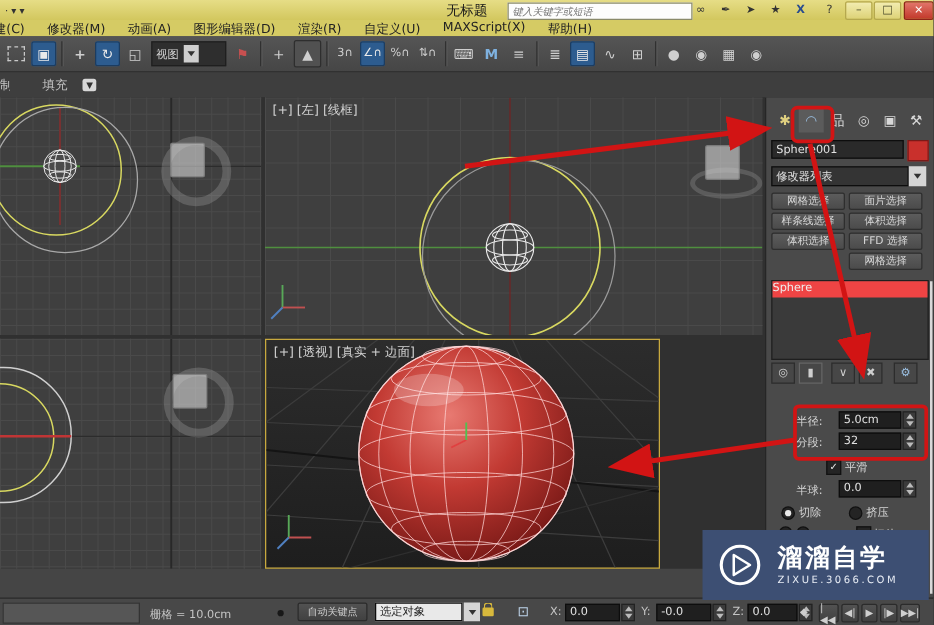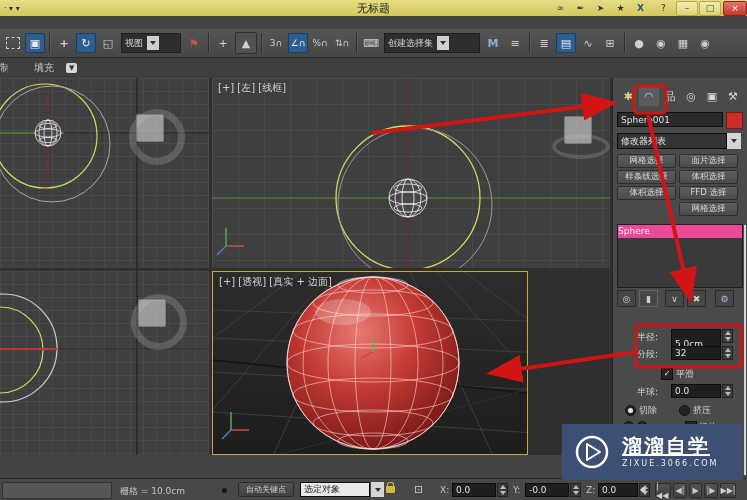--- a/index.html
+++ b/index.html
@@ -79,43 +79,54 @@
   #statusbar{left:0;top:478px;width:747px;height:22px;background:#484848;border-top:1px solid #292929;font-size:9px;color:#c5c5c5;}
   .msgbox{position:absolute;left:2px;top:3px;width:108px;height:15px;background:#565656;border:1px solid #333;}
   .pin{position:absolute;left:357px;top:483px;width:7px;height:7px;border-radius:50%;background:#c2344f;}
   .pin::after{content:"";position:absolute;left:3px;top:6px;width:1px;height:6px;background:#999;}
   .lock{position:absolute;left:386px;top:486px;width:9px;height:7px;background:#d8b93c;border-radius:1px;}
   .lock::before{content:"";position:absolute;left:1px;top:-4px;width:5px;height:4px;border:1.5px solid #d8b93c;border-bottom:none;border-radius:3px 3px 0 0;}
   .sbtn{position:absolute;height:15px;background:linear-gradient(#525252,#414141);border:1px solid #2b2b2b;
         color:#cfcfcf;display:flex;align-items:center;justify-content:center;font-size:8px;box-sizing:border-box;border-radius:2px;}
   
   #watermark{left:562px;top:424px;width:181px;height:56px;background:#3d4f73;z-index:50;display:flex;align-items:center;}
-  .wm-title{color:#fff;font-size:20px;font-weight:bold;letter-spacing:2px;line-height:1;text-decoration:underline;}
+  .wm-title{color:#fff;font-size:20px;font-weight:bold;letter-spacing:2px;line-height:1;}
   .wm-url{color:#e8edf5;font-size:8px;letter-spacing:2px;margin-top:3px;}
   #annot{left:0;top:0;z-index:40;pointer-events:none;}
   .scrollbar{position:absolute;left:744px;top:225px;width:2px;height:250px;background:#d8d8d8;z-index:30;}
 </style>
 </head>
 <body>
 <div id="stage">
 
 <div class="abs titlebar">
   <span class="qa">· ▾  ▾</span>
   <span class="wtitle">无标题</span>
 </div>
+<input class="abs searchbox" placeholder="键入关键字或短语" style="">
 <span class="abs sicon" style="left:552px">∞</span>
 <span class="abs sicon" style="left:572px">✒</span>
 <span class="abs sicon" style="left:592px">➤</span>
 <span class="abs sicon" style="left:612px">★</span>
 <span class="abs sicon" style="left:632px;color:#2a4d8f;font-weight:bold">X</span>
 <span class="abs sicon" style="left:655px">?</span>
 <span class="abs winbtn" style="left:676px">–</span>
 <span class="abs winbtn" style="left:699px">□</span>
 <span class="abs winbtn close" style="left:723px">×</span>
 
+<div class="abs menubar">
+  <span class="mitem" style="margin-left:-14px">建(C)</span>
+  <span class="mitem">修改器(M)</span>
+  <span class="mitem">动画(A)</span>
+  <span class="mitem">图形编辑器(D)</span>
+  <span class="mitem">渲染(R)</span>
+  <span class="mitem">自定义(U)</span>
+  <span class="mitem">MAXScript(X)</span>
+  <span class="mitem">帮助(H)</span>
+</div>
 
 <div class="abs toolbar">
   <span class="ticon">
         <span class="marq"></span>
       </span>
   <span class="ticon active">▣</span>
   <span class="tdiv"></span>
   <span class="ticon" style="font-weight:bold">+</span>
   <span class="ticon active">↻</span>
   <span class="ticon">◱</span>
@@ -129,26 +140,20 @@
   <span class="tdiv"></span>
   <span class="ticon">+</span>
   <span class="ticon" style="border:1px solid #2e2e2e;background:#515151">▲</span>
   <span class="tdiv"></span>
   <span class="ticon small">3∩</span>
   <span class="ticon small active">∠∩</span>
   <span class="ticon small">%∩</span>
   <span class="ticon small">⇅∩</span>
   <span class="tdiv"></span>
   <span class="ticon">⌨</span>
-  <span class="tdd" style="width:88px">
-    <span>创建选择集</span>
-    <span class="ddarrow">
-          <span class="caret"></span>
-        </span>
-  </span>
   <span class="ticon" style="color:#7fb2e0;font-weight:bold">M</span>
   <span class="ticon">≡</span>
   <span class="tdiv"></span>
   <span class="ticon">≣</span>
   <span class="ticon active">▤</span>
   <span class="ticon">∿</span>
   <span class="ticon">⊞</span>
   <span class="tdiv"></span>
   <span class="ticon">●</span>
   <span class="ticon">◉</span>
@@ -304,32 +309,32 @@
   <span class="pbtn" style="left:4px;top:76px">网格选择</span>
   <span class="pbtn" style="left:66px;top:76px">面片选择</span>
   <span class="pbtn" style="left:4px;top:92px">样条线选择</span>
   <span class="pbtn" style="left:66px;top:92px">体积选择</span>
   <span class="pbtn" style="left:4px;top:108px">体积选择</span>
   <span class="pbtn" style="left:66px;top:108px">FFD 选择</span>
 
   <span class="pbtn" style="left:66px;top:124px">网格选择</span>
 
   <div class="abs" style="left:4px;top:146px;width:124px;height:62px;background:#3a3a3a;border:1px solid #1f1f1f">
-    <div style="height:13px;background:#ec4899;color:#eee;font-size:9px;padding-left:0;line-height:13px">Sphere</div>
+    <div style="height:13px;background:#ef4444;color:#eee;font-size:9px;padding-left:0;line-height:13px">Sphere</div>
   </div>
 
   <span class="sicon2" style="left:4px;top:212px">◎</span>
   <span class="sicon2" style="left:26px;top:212px;border-color:#666">▮</span>
   <span class="sicon2" style="left:52px;top:212px">∨</span>
   <span class="sicon2" style="left:74px;top:212px">✖</span>
   <span class="sicon2" style="left:102px;top:212px;color:#9ec4e8">⚙</span>
 
 
   <span class="plabel" style="left:24px;top:253px">半径:</span>
-  <span class="field" style="left:58px;top:251px;width:50px;height:30px">5.0cm</span>
+  <span class="field" style="left:58px;top:251px;width:50px;height:14px">5.0cm</span>
   <span class="spin" style="left:109px;top:251px;height:14px">
         <span class="tri-up"></span>
         <span class="tri-dn"></span>
       </span>
 
   <span class="plabel" style="left:24px;top:270px">分段:</span>
   <span class="field" style="left:58px;top:268px;width:50px;height:14px">32</span>
   <span class="spin" style="left:109px;top:268px;height:14px">
         <span class="tri-up"></span>
         <span class="tri-dn"></span>

